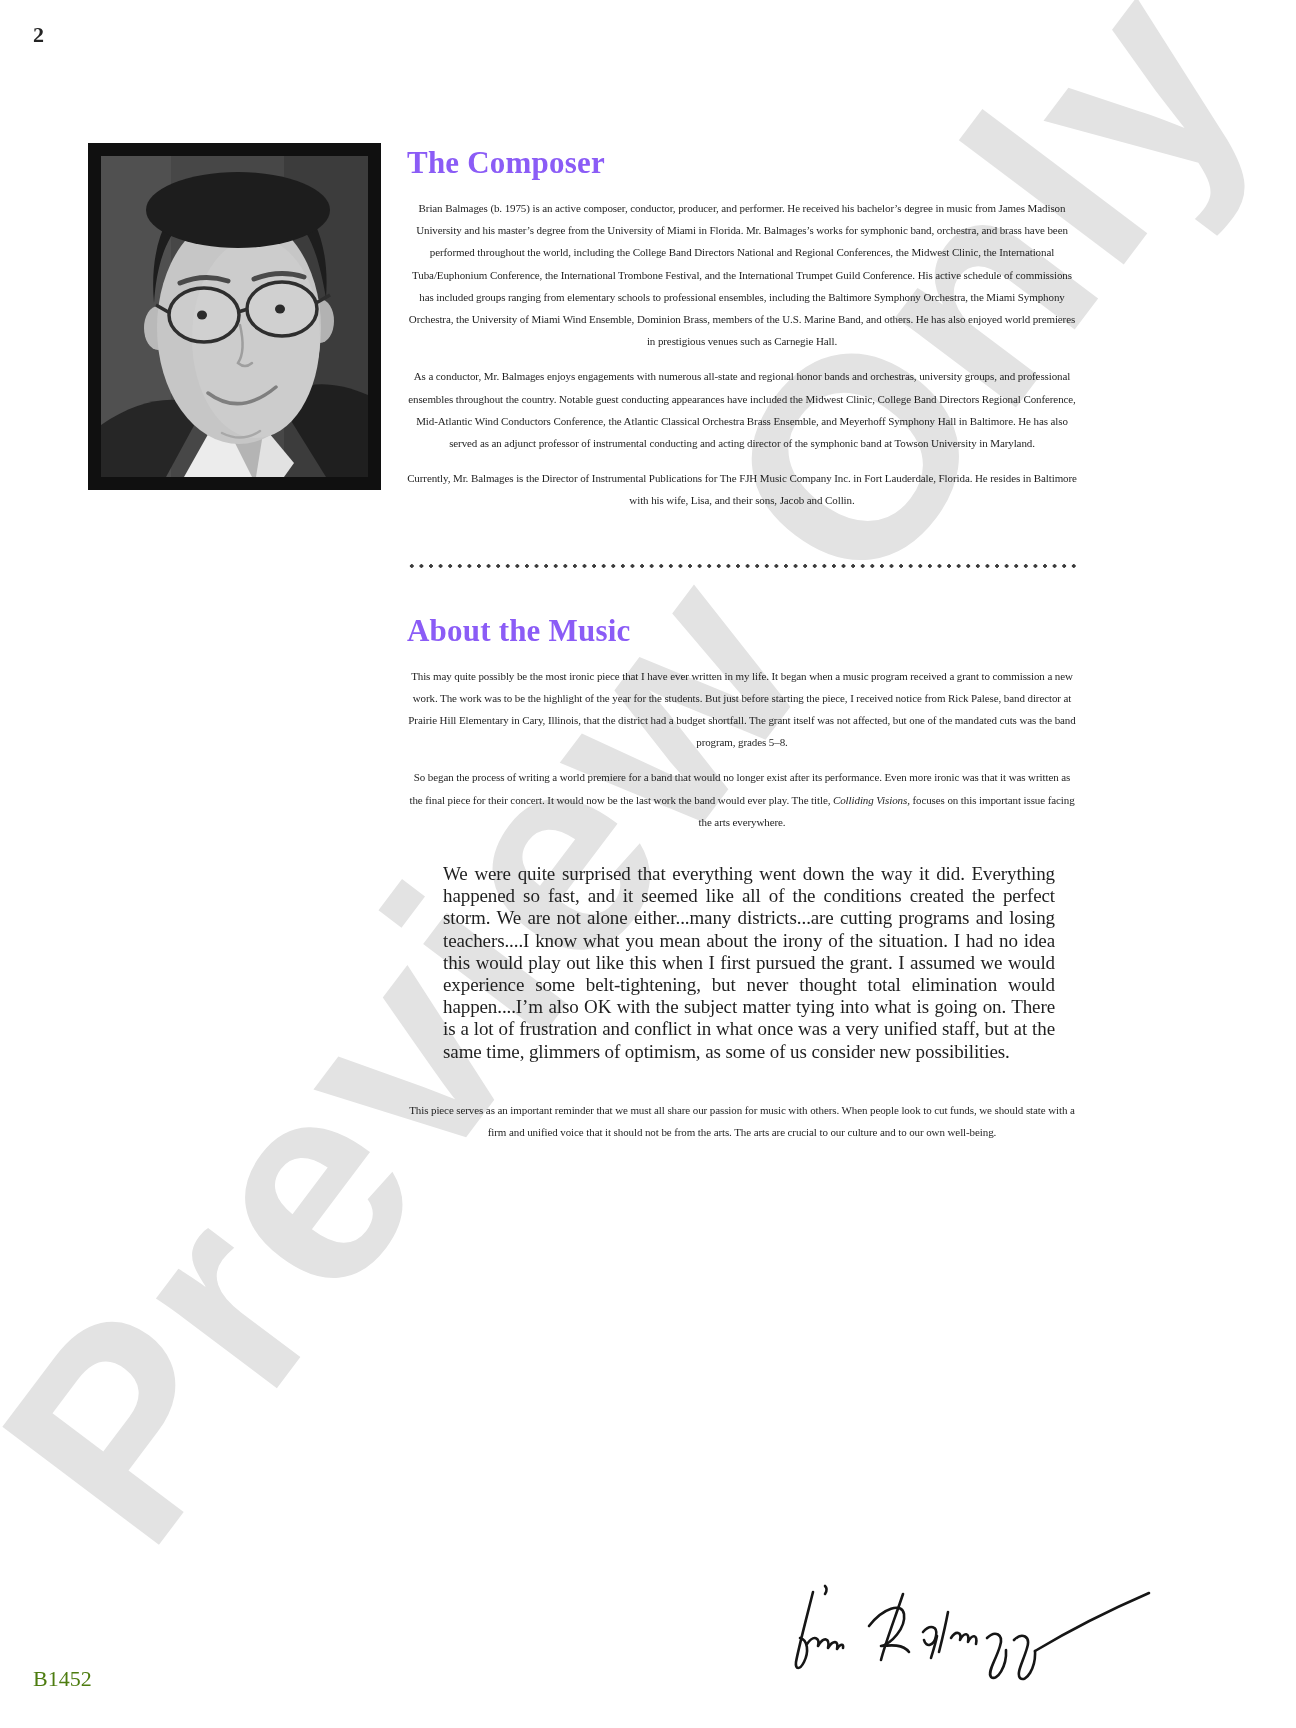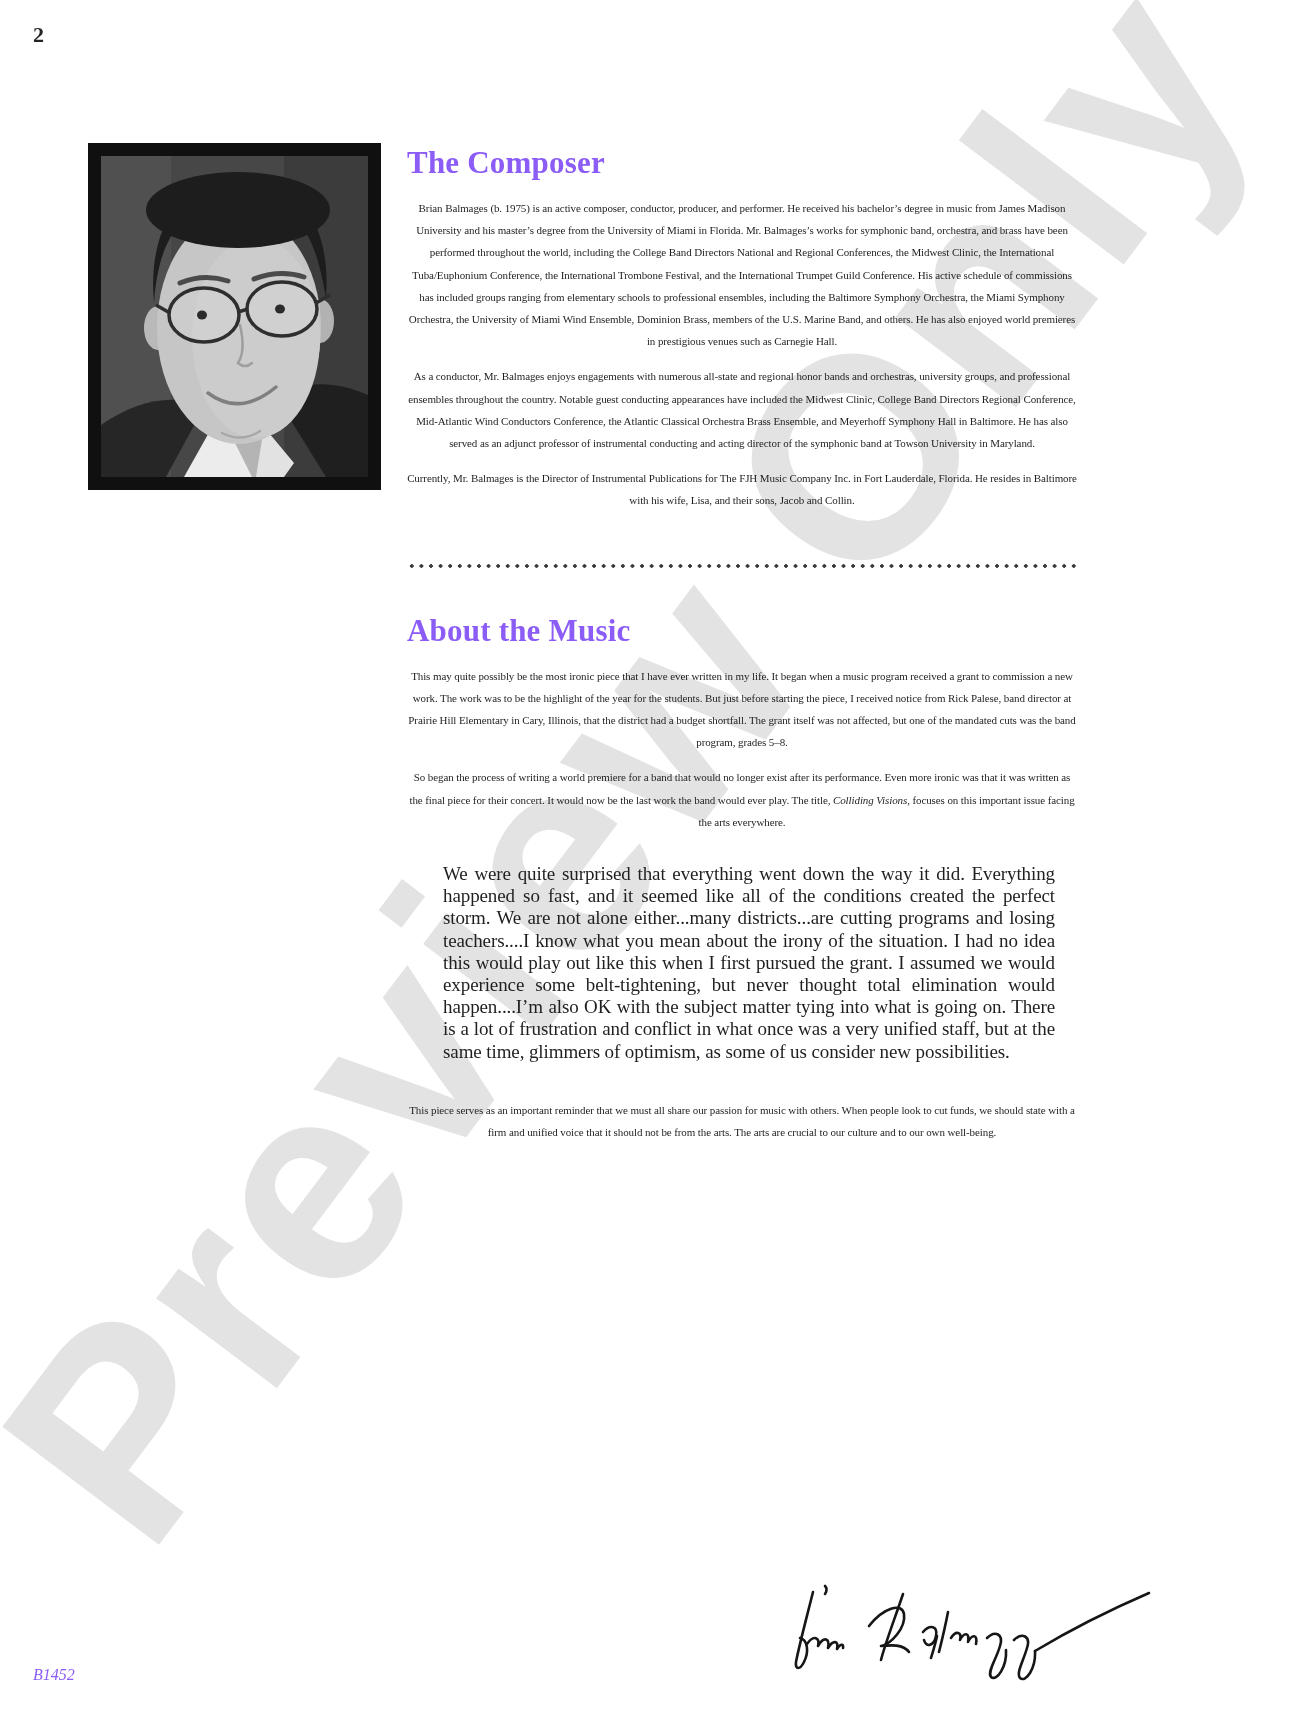--- a/index.html
+++ b/index.html
@@ -43,21 +43,21 @@
     font-size:19px; line-height:22.2px; letter-spacing:-0.1px;
     margin:30px 22px 36px 36px; text-align:justify;
   }
   .italic { font-style:italic; }
   .signature {
     position:absolute; left:785px; top:1578px;
     width:380px; height:108px; display:block;
   }
   .footer-code {
     position:absolute; left:33px; top:1666px;
-    font-size:16px; color:#8b5cf6;font-style:italic;
+    font-size:22px; color:#4d7c0f;
   }
 </style>
 </head>
 <body>
 
 <div class="page">
 
   <div class="watermark">Preview Only</div>
 
   <div class="content">

